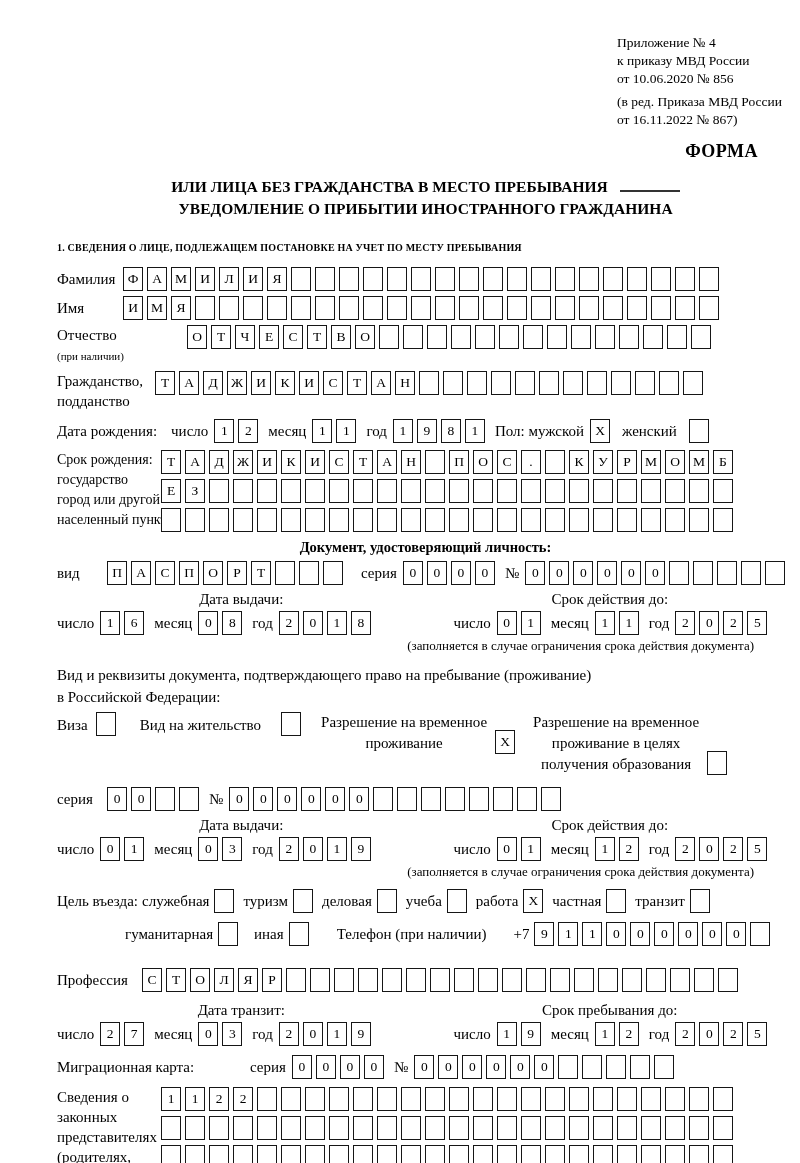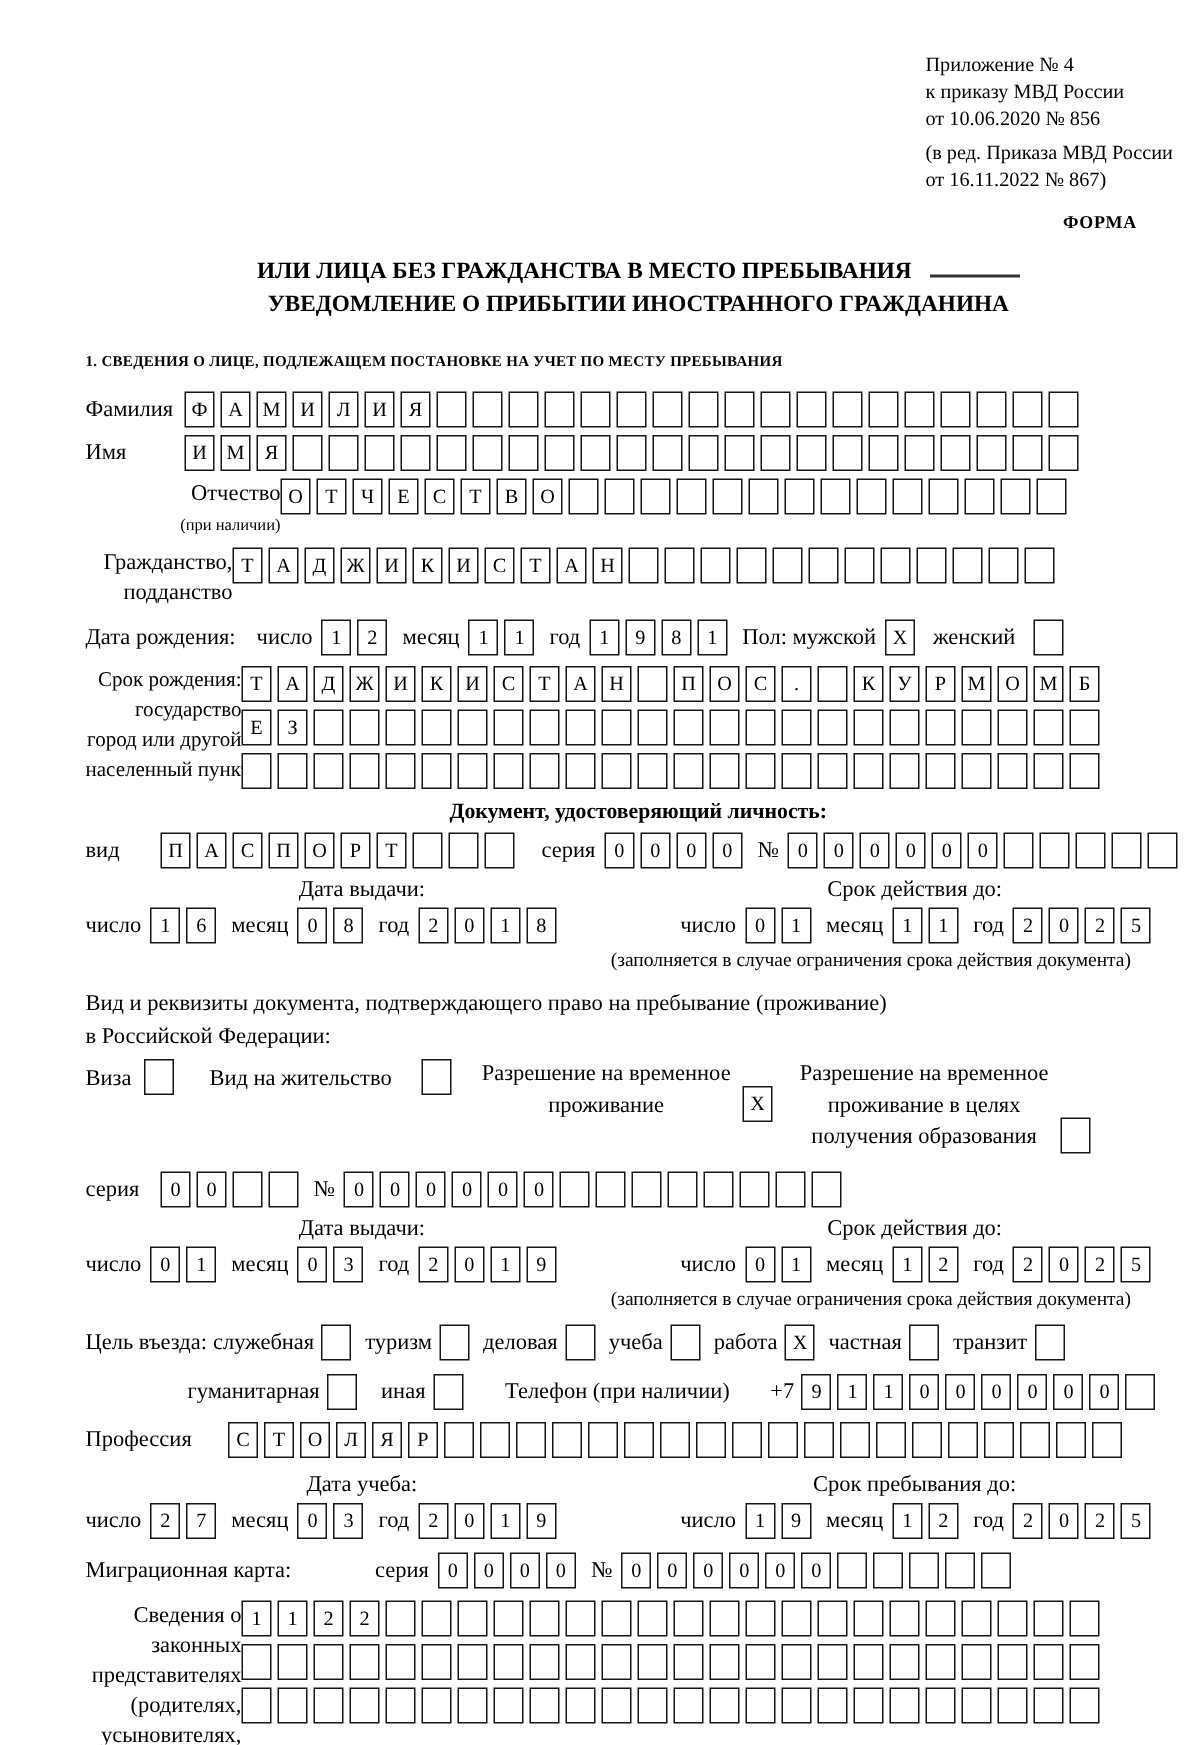--- a/index.html
+++ b/index.html
@@ -3,30 +3,30 @@
 <meta charset="utf-8">
 <style>
   html,body{margin:0;padding:0;background:#fff;}
   body{width:800px;height:1163px;overflow:hidden;color:#000;
        font-family:"Liberation Serif","DejaVu Serif",serif;font-size:15px;}
   .page{box-sizing:border-box;width:800px;padding:34px 6px 0 57px;}
 
   
   .meta{margin-left:560px;font-size:13.5px;line-height:18px;}
   .meta .gap{height:5px;}
-  .form-label{font-weight:bold;text-align:right;padding-right:36px;margin-top:12px;font-size:12px;letter-spacing:.5px;}
+  .form-label{font-weight:bold;text-align:right;padding-right:36px;margin-top:12px;font-size:18px;letter-spacing:.5px;}
 
   .title{ text-align:center;font-weight:bold;font-size:15.5px;line-height:22px;margin-top:14px;}
   .blank-line{display:inline-block;width:60px;border-bottom:2px solid #333;height:13px;margin-left:12px;}
 
   .sec-heading{font-weight:bold;font-size:10px;margin-top:22px;letter-spacing:.2px;}
 
   
   .frow{display:flex;align-items:center;margin-top:5px;}
-  .frow.top{align-items:flex-start;text-align:right;}
+  .frow.top{align-items:flex-start;}
   .cells{display:inline-flex;gap:4px;flex:none;}
   .cell{width:18px;height:22px;border:1.7px solid #161616;display:inline-flex;
         align-items:center;justify-content:center;font-size:13.5px;flex:none;background:#fff;}
   .lbl{flex:none;line-height:20px;}
   .lw-a{width:66px;}
   .lw-b{width:130px;}
   .lw-c{width:98px;}
   .lw-d{width:104px;}
   .sub{font-size:11px;}
   .stack{display:flex;flex-direction:column;gap:5px;}
@@ -564,21 +564,21 @@
         <span class="cell">0</span>
         <span class="cell">0</span>
         <span class="cell">0</span>
         <span class="cell">0</span>
         <span class="cell">0</span>
         <span class="cell">0</span>
         <span class="cell"></span>
       </span>
   </div>
 
-  <div class="frow" style="margin-top:8px;gap:10px;">
+  <div class="frow" style="margin-top:22px;">
     <span class="lbl" style="width:85px;">Профессия</span>
     <span class="cells">
         <span class="cell">С</span>
         <span class="cell">Т</span>
         <span class="cell">О</span>
         <span class="cell">Л</span>
         <span class="cell">Я</span>
         <span class="cell">Р</span>
         <span class="cell"></span>
         <span class="cell"></span>
@@ -597,21 +597,21 @@
         <span class="cell"></span>
         <span class="cell"></span>
         <span class="cell"></span>
         <span class="cell"></span>
         <span class="cell"></span>
       </span>
   </div>
 
   <div class="dates-row" style="margin-top:10px;">
     <div class="date-col">
-      <div class="date-head">Дата учеба:</div>
+      <div class="date-head">Дата транзит:</div>
       <div class="date-fields">
         <span class="mini first">число</span>
         <span class="cells">
             <span class="cell">2</span>
             <span class="cell">7</span>
           </span>
         <span class="mini">месяц</span>
         <span class="cells">
             <span class="cell">0</span>
             <span class="cell">3</span>

